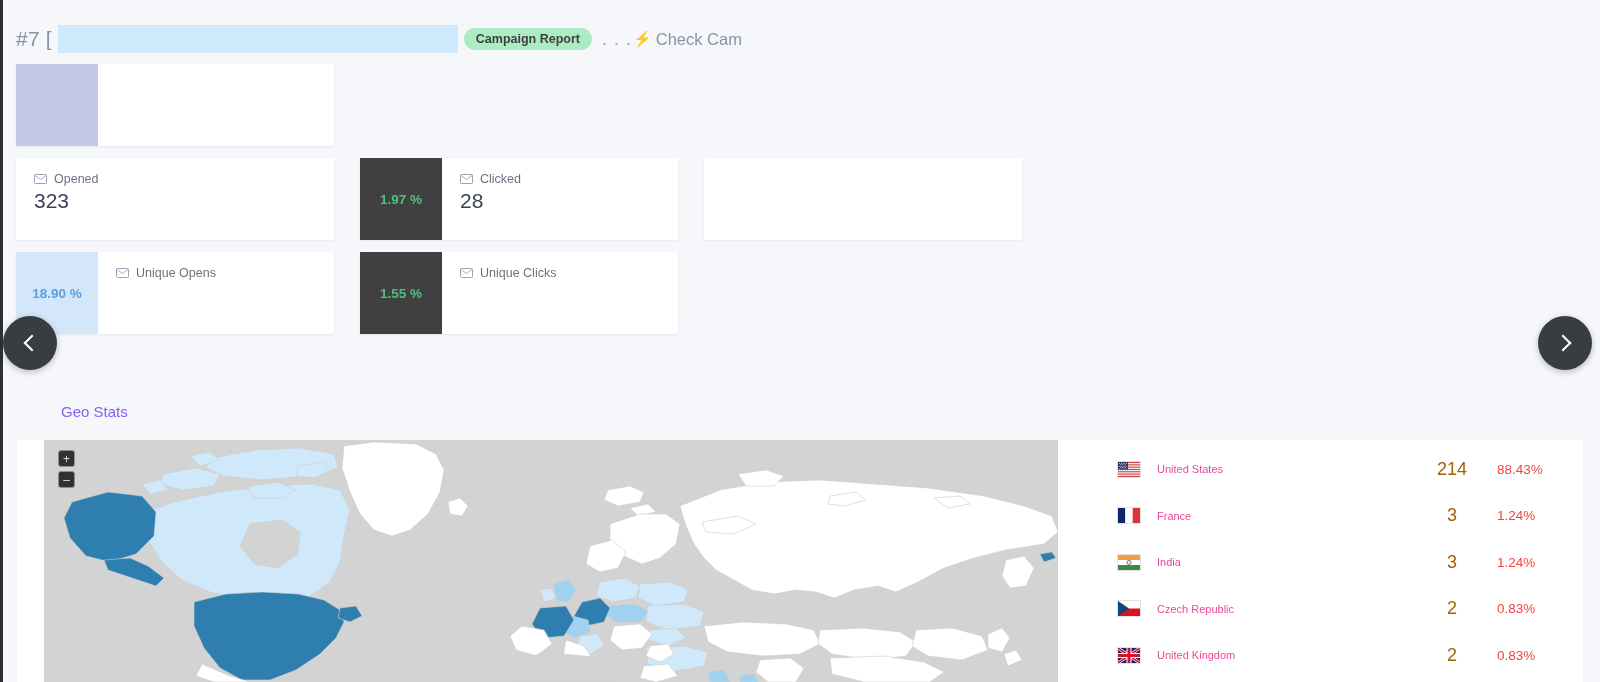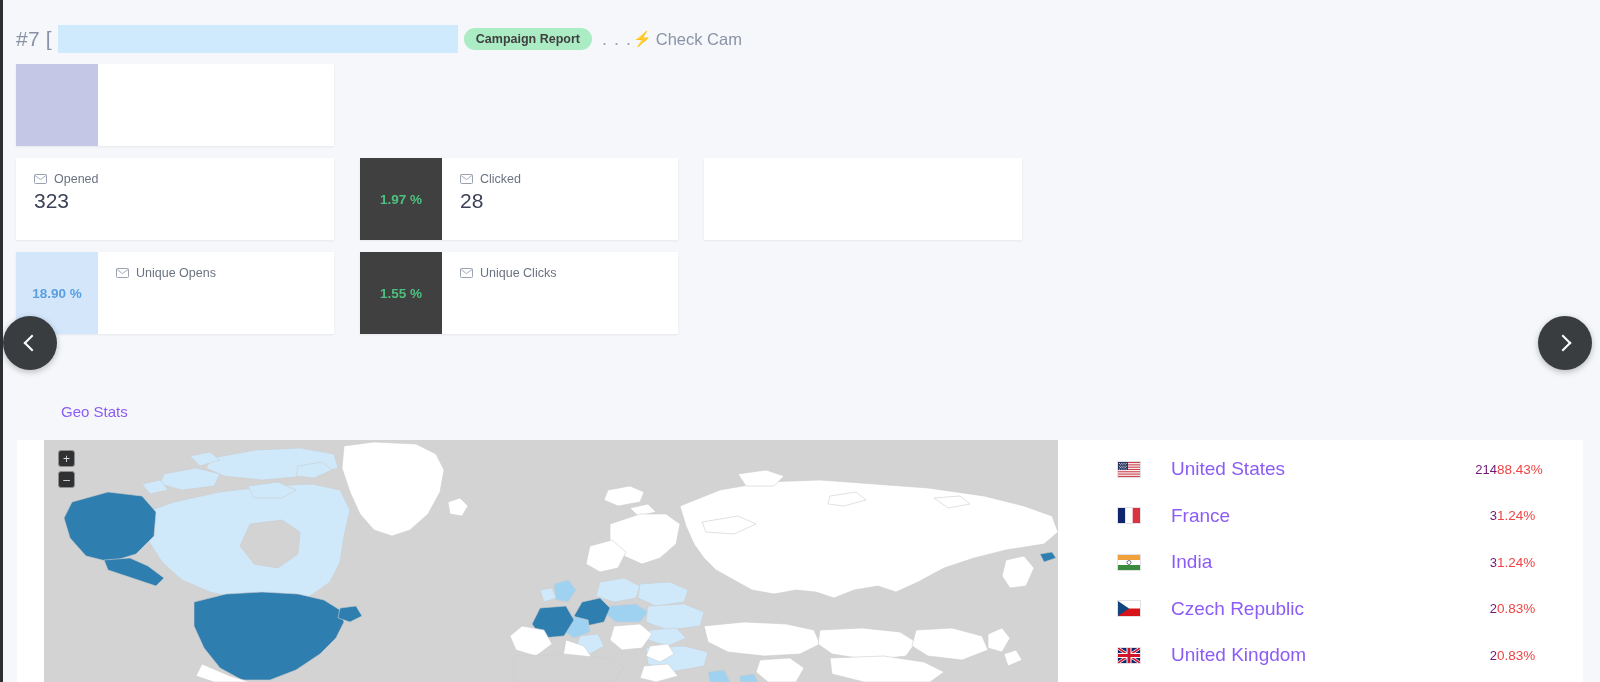--- a/index.html
+++ b/index.html
@@ -83,22 +83,22 @@
     display: flex; align-items: center; justify-content: center;
     font-size: 12px; line-height: 1; margin-bottom: 4px; cursor: pointer;
     font-family: "Liberation Sans", sans-serif;
   }
 
   
   .country-list { position: absolute; left: 1100px; top: 6px; width: 460px; }
   .country-row { display: flex; align-items: center; height: 46.5px; }
   .flag { width: 24px; height: 17px; flex: 0 0 24px; border: 1px solid #e2e2e6; }
   .flag svg { display: block; }
-  .c-name { flex: 1; margin-left: 30px; font-size: 19px; color: #8b5cf6; }
-  .c-count { width: 90px; text-align: right; font-size: 13px; color: #701a75; }
+  .c-name { flex: 1; margin-left: 16px; font-size: 11px; color: #ec4899; }
+  .c-count { width: 90px; text-align: center; font-size: 18px; color: #a16207; }
   .c-pct { width: 80px; text-align: left; font-size: 13.5px; color: #ef4444; }
 </style>
 </head>
 <body>
 
 <div id="root">
 
   <div class="page-edge"></div>
 
   <div class="header">

